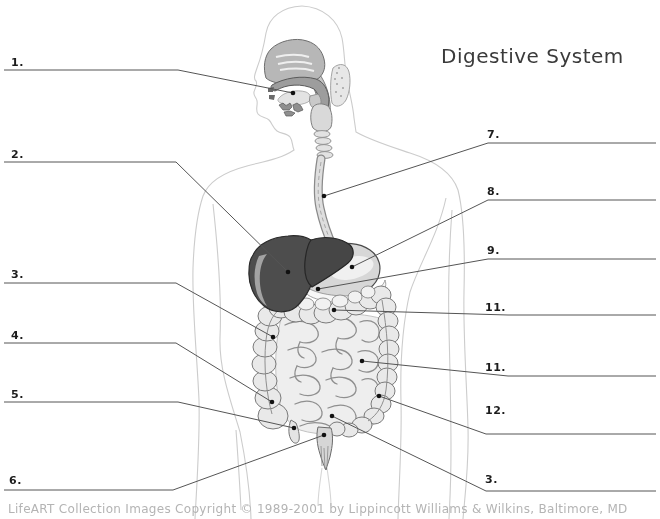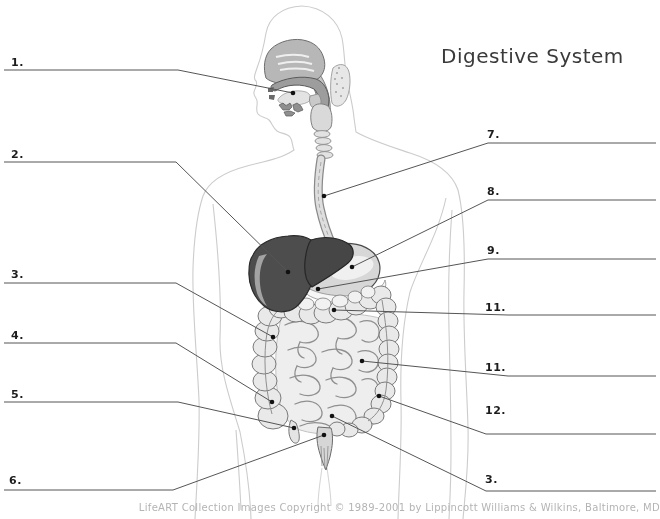--- a/index.html
+++ b/index.html
@@ -1,21 +1,21 @@
 <!DOCTYPE html>
 <html><head>
 <meta charset="utf-8">
 <style>
   html,body{margin:0;padding:0;background:#fff;}
   .stage{position:relative;width:660px;height:519px;background:#ffffff;overflow:hidden;
          font-family:"DejaVu Sans","Liberation Sans",sans-serif;}
   .stage svg{position:absolute;left:0;top:0;}
   .title{position:absolute;left:441px;top:44px;font-size:20px;color:#3a3a3a;letter-spacing:.5px;white-space:nowrap;}
   .lbl{position:absolute;font-size:11px;font-weight:bold;color:#1c1c1c;letter-spacing:.5px;white-space:nowrap;}
-  .footer{position:absolute;left:8px;right:0;top:502px;text-align:right;font-size:10px;color:#b4b4b4;letter-spacing:.3px;}
+  .footer{position:absolute;left:8px;right:0;top:502px;text-align:left;font-size:12px;color:#b4b4b4;letter-spacing:.3px;}
 </style>
 </head>
 <body>
 
 <div class="stage">
 
 <svg width="660" height="519" viewBox="0 0 660 519">
 
   <g fill="none" stroke="#cccccc" stroke-width="1.1">
     <path d="M302,6 C282,7 269,17 266,33 C264,45 262,55 257,68 C255,74 253,78 256,81 C258,84 255,88 254,92 C253,96 257,98 257,101 C258,105 255,110 258,114 C261,118 266,117 269,120 C272,123 273,128 277,131 C281,134 287,133 290,137 C293,141 292,146 294,150 C281,159 262,162 247,166 C228,171 209,180 203,196 C197,214 194,240 193,268 C192,310 197,355 199,400 C200,440 197,480 195,519"></path>

